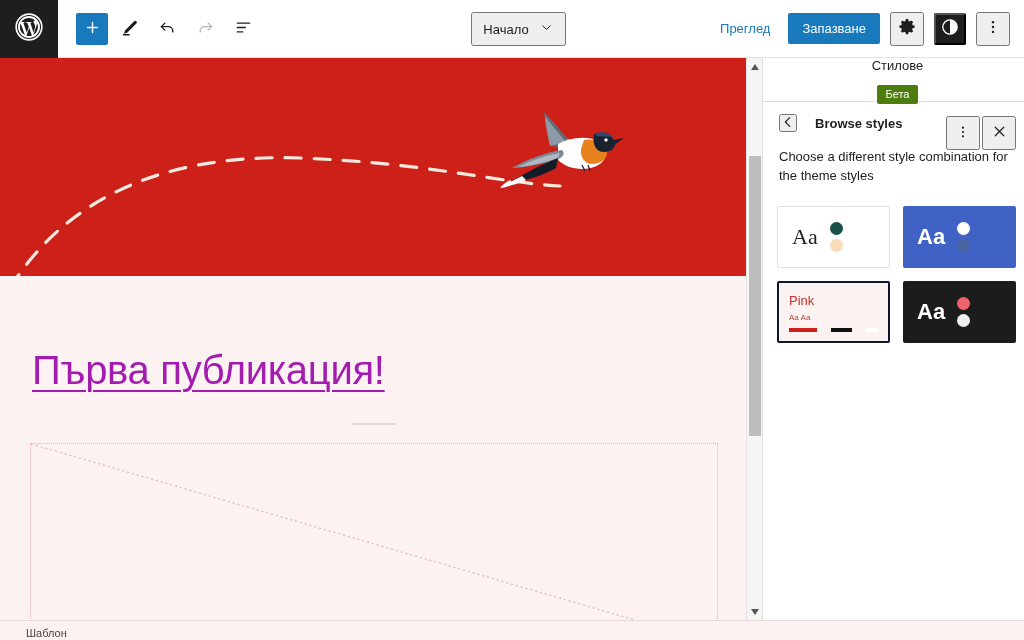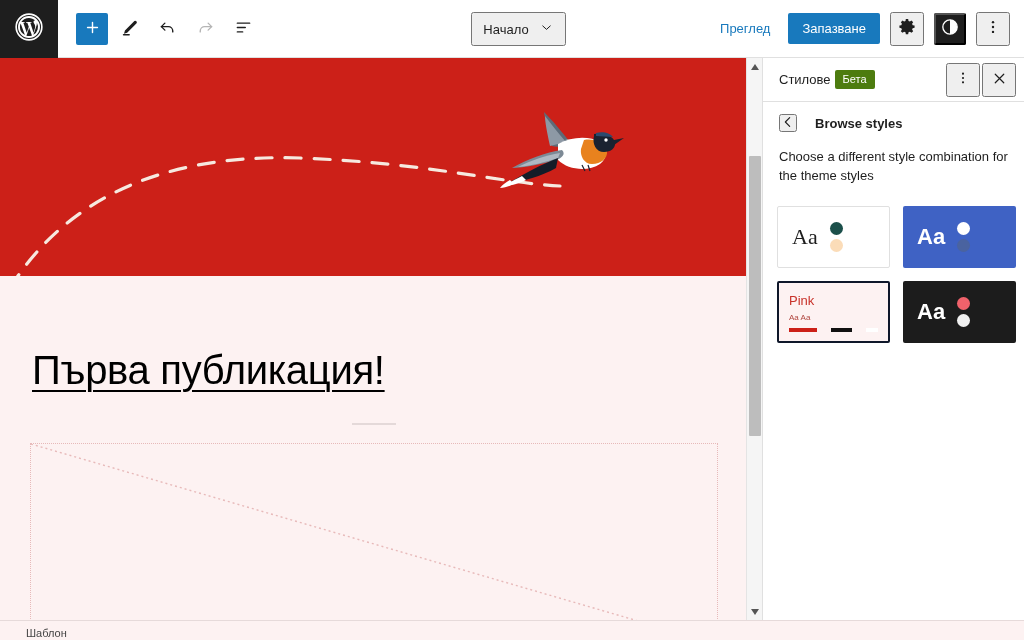--- a/index.html
+++ b/index.html
@@ -58,21 +58,21 @@
     background: #fdf2f2; overflow: hidden;
   }
   .hero {
     position: relative; width: 748px; height: 218px;
     background: #cc2018; overflow: hidden;
   }
   .hero svg { position: absolute; inset: 0; }
   .bird { position: absolute; left: 500px; top: 48px; width: 125px; height: 95px; }
   .post-title {
     margin: 72px 0 0 32px; font-size: 40px; font-weight: 400;
-    color: #000000; letter-spacing: -0.3px;
+    color: #a21caf; letter-spacing: -0.3px;
     text-decoration: underline; text-decoration-thickness: 1.5px;
     text-underline-offset: 6px;
   }
   .separator {
     width: 44px; height: 2px; background: #e4d9d9;
     margin: 30px 0 0 352px;
   }
   .img-placeholder {
     margin: 18px 0 0 30px; width: 688px; height: 202px;
     border: 1px dotted #e7b9b9; position: relative;
@@ -93,21 +93,21 @@
     background: #bdbdbd; border-radius: 1px;
   }
 
   
   .sidebar {
     position: absolute; top: 58px; left: 762px; width: 262px; height: 562px;
     background: #ffffff; border-left: 1px solid #e0e0e0;
   }
   .sb-header {
     height: 44px; display: flex; align-items: center; padding: 0 8px 0 16px;
-    border-bottom: 1px solid #e0e0e0; gap: 4px;
+    border-bottom: 1px solid #e0e0e0; gap: 12px; flex-direction: column;
   }
   .sb-title { font-size: 13px; color: #1e1e1e; font-weight: 400; }
   .beta-badge {
     background: #4d7c0f; color: #fff; font-size: 11px;
     padding: 3px 8px; border-radius: 2px; line-height: 1.2;
   }
   .sb-header-actions { margin-left: auto; display: flex; align-items: center; gap: 2px; }
   .sb-subhead {
     height: 42px; display: flex; align-items: center; padding: 0 16px; gap: 18px;
   }

